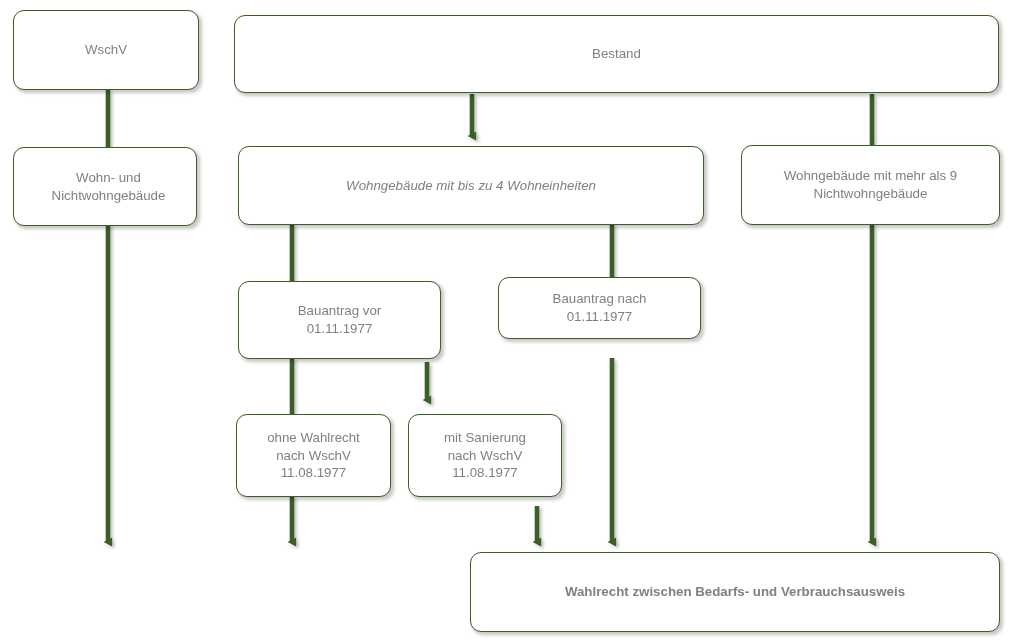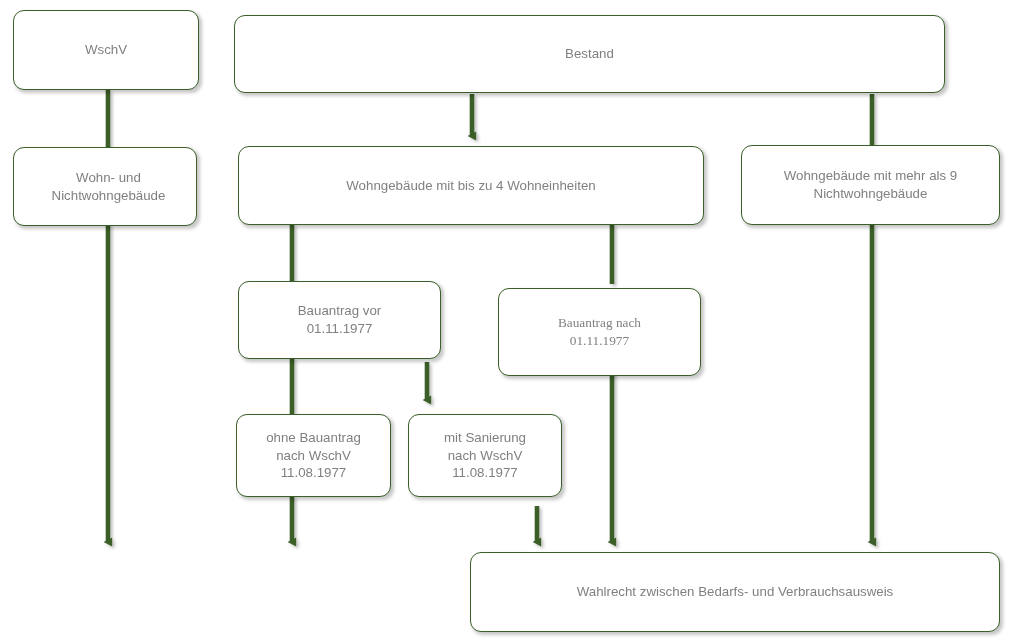--- a/index.html
+++ b/index.html
@@ -81,70 +81,70 @@
       <line x1="537" y1="506" x2="537" y2="542" marker-end="url(#arrowGreen)"></line>
 
       <line x1="612" y1="358" x2="612" y2="542" marker-end="url(#arrowGreen)"></line>
     </g>
   </svg>
 
   <div class="node" style="left: 13px; top: 10px; width: 186px; height: 80px;">
     <span>WschV</span>
   </div>
 
-  <div class="node" style="left: 234px; top: 15px; width: 711px; height: 78px;">
+  <div class="node" style="left: 234px; top: 15px; width: 765px; height: 78px;">
     <span>Bestand</span>
   </div>
 
   <div class="node" style="left: 13px; top: 147px; width: 184px; height: 79px; padding-left: 15px;">
     <div>
       <span>Wohn- und</span>
       <span>Nichtwohngebäude</span>
     </div>
   </div>
 
-  <div class="node" style="left: 238px; top: 146px; width: 466px; height: 79px;">
+  <div class="node" style="left: 238px; top: 146px; width: 466px; height: 79px; font-style: italic;">
     <span>Wohngebäude mit bis zu 4 Wohneinheiten</span>
   </div>
 
   <div class="node" style="left: 741px; top: 145px; width: 259px; height: 80px;">
     <div>
       <span>Wohngebäude mit mehr als 9</span>
       <span>Nichtwohngebäude</span>
     </div>
   </div>
 
   <div class="node" style="left: 238px; top: 281px; width: 203px; height: 78px;">
     <div>
       <span>Bauantrag vor</span>
       <span>01.11.1977</span>
     </div>
   </div>
 
-  <div class="node" style="left: 498px; top: 288px; width: 203px; height: 88px; font-family: Liberation Serif, serif;">
+  <div class="node" style="left: 498px; top: 277px; width: 203px; height: 62px;">
     <div>
       <span>Bauantrag nach</span>
       <span>01.11.1977</span>
     </div>
   </div>
 
   <div class="node" style="left: 236px; top: 414px; width: 155px; height: 83px;">
     <div>
-      <span>ohne Bauantrag</span>
+      <span>ohne Wahlrecht</span>
       <span>nach WschV</span>
       <span>11.08.1977</span>
     </div>
   </div>
 
   <div class="node" style="left: 408px; top: 414px; width: 154px; height: 83px;">
     <div>
       <span>mit Sanierung</span>
       <span>nach WschV</span>
       <span>11.08.1977</span>
     </div>
   </div>
 
 
-  <div class="node" style="left: 470px; top: 552px; width: 530px; height: 80px;">
+  <div class="node" style="left: 470px; top: 552px; width: 530px; height: 80px; font-weight: bold;">
     <span>Wahlrecht zwischen Bedarfs- und Verbrauchsausweis</span>
   </div>
 
 </div>
 
 </body></html>

